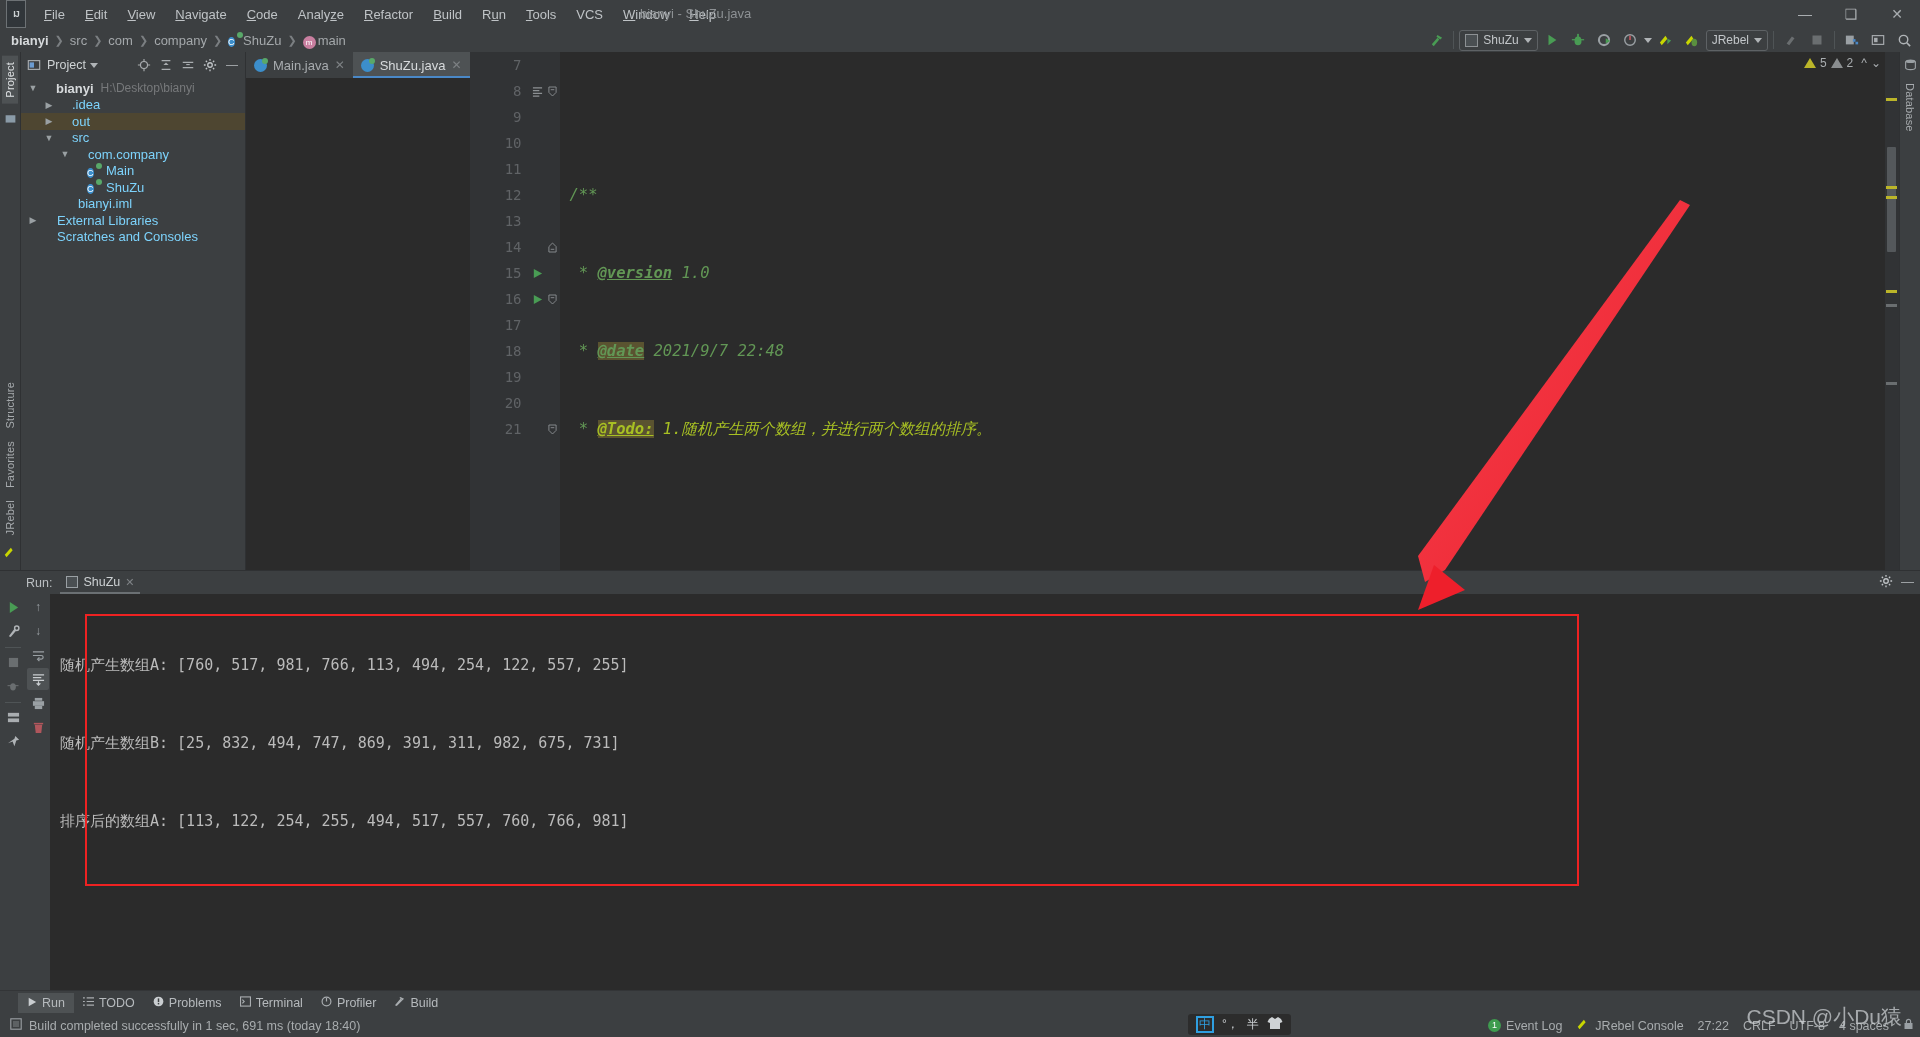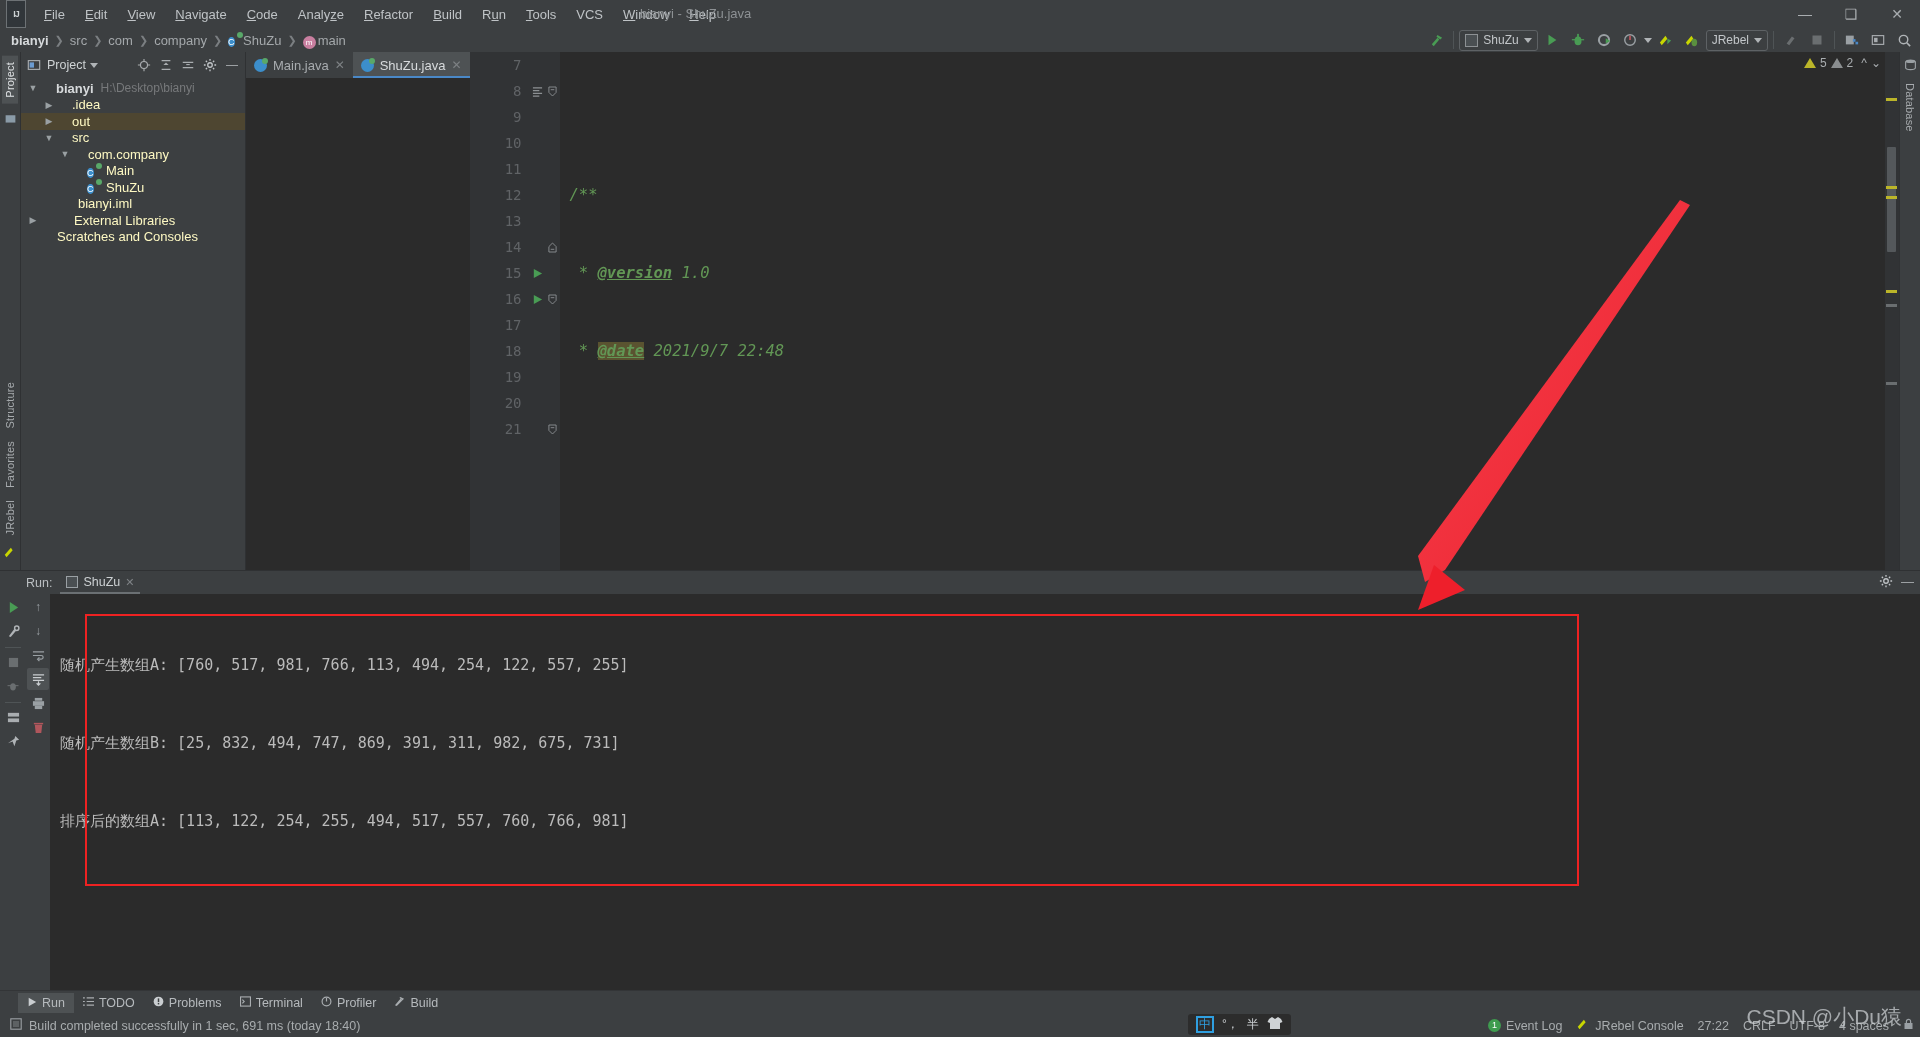--- a/index.html
+++ b/index.html
@@ -50,21 +50,21 @@
   
   .projpanel { width:225px; background:#3c3f41; display:flex; flex-direction:column; flex:0 0 225px; border-right:1px solid #2f3133;}
   .proj-head { height:26px; display:flex; align-items:center; padding:0 4px; gap:4px; }
   .proj-head .title { font-size:12.5px; color:#cfd3d5; }
   .proj-head .spacer { flex:1; }
   .proj-ico { width:18px; height:18px; display:flex; align-items:center; justify-content:center; color:#a9adb0; font-size:12px;}
   .tree { flex:1; background:#3c3f41; padding-top:2px; overflow:hidden; font-size:13px; }
   .trow { height:16.5px; display:flex; align-items:center; white-space:nowrap; padding-left:4px; }
   .trow.sel { background:#4e4631; }
   .arrow { width:12px; text-align:center; color:#9aa0a3; font-size:9px; flex:0 0 12px; }
-  .tname { color:#fef9c3; margin-left:2px; }
+  .tname { color:#7dd3fc; margin-left:2px; }
   .tname.b { font-weight:bold; color:#d7dadc; }
   .tpath { color:#77797b; margin-left:7px; font-size:12px; }
   .ico { width:14px; height:14px; flex:0 0 14px; margin-right:1px; position:relative; display:inline-block; }
   .folder { background:#8a9ba8; border-radius:1px 2px 1px 1px; width:13px; height:10px; margin-top:2px; }
   .folder.blue { background:#6b9bd1; }
   .folder.orange { background:#e0762a; }
   .folder.grey { background:#9aa0a4; }
   .cls { width:13px;height:13px;border-radius:50%;background:#3c8ecb;color:#fff;font-size:9px;line-height:13px;text-align:center;margin-top:1px;}
   .cls:after{content:'';position:absolute;right:-1px;top:-1px;width:6px;height:6px;background:#59a869;border-radius:50%;}
   .iml { width:12px;height:12px;background:#8f6fb0;margin-top:2px;border-radius:2px; }
@@ -386,21 +386,21 @@
         </div>
 
         <div class="trow" style="padding-left:38px;">
           <span class="ico"><span class="iml"></span></span>
           <span class="tname" style="margin-left:4px;text-align:center;">bianyi.iml</span>
         </div>
 
         <div class="trow" style="padding-left:6px;">
           <span class="arrow">▶</span>
           <span class="ico"><span class="libs"></span></span>
-          <span class="tname" style="margin-left:20px;">External Libraries</span>
+          <span class="tname" style="margin-left:3px;">External Libraries</span>
         </div>
 
         <div class="trow" style="padding-left:18px;">
           <span class="ico"><span class="scratch"></span></span>
           <span class="tname" style="margin-left:3px;">Scratches and Consoles</span>
         </div>
       </div>
     </div>
 
     <div class="editor">
@@ -507,20 +507,21 @@
                 <path d="M3 4h4" stroke="#8d9194" stroke-width="1"></path>
               </svg>
           </div>
         </div>
 
         <div class="code">
           <div class="cl">&nbsp;</div>
           <div class="cl"><span class="cmt">/**</span></div>
           <div class="cl"><span class="cmt"> * </span><span class="doctag">@version</span><span class="doctxt"> 1.0</span></div>
           <div class="cl"><span class="cmt"> * </span><span class="doctag datehl">@date</span><span class="doctxt"> 2021/9/7 22:48</span></div>
+          <div class="cl"><span class="cmt"> * </span><span class="todo">@Todo:</span><span class="todotxt"> 1.随机产生两个数组，并进行两个数组的排序。</span></div>
           
           
           
           
           
           
           
           
           
         </div>

